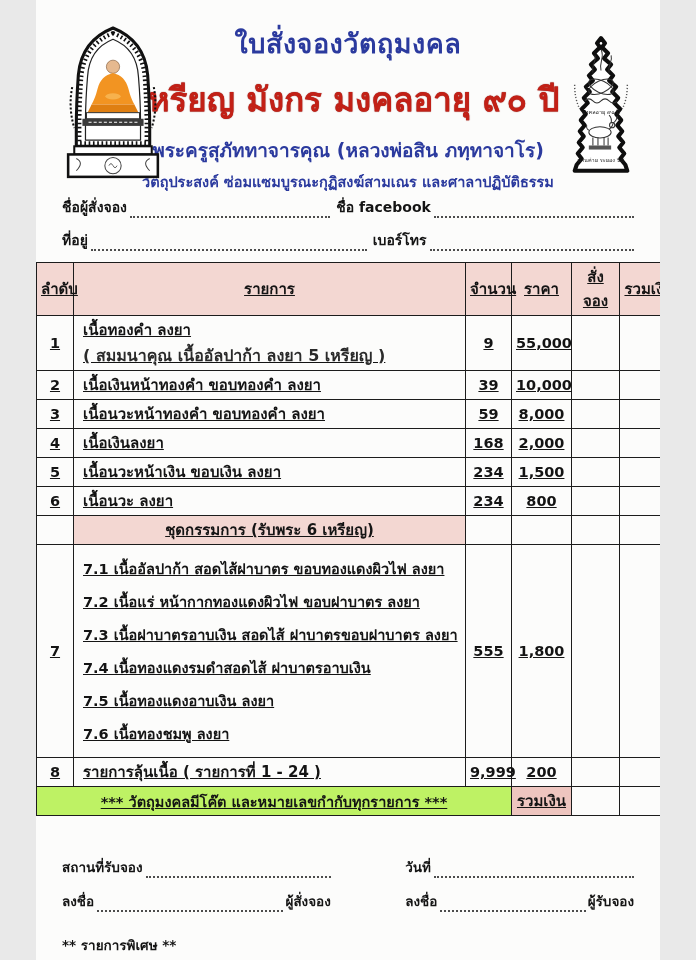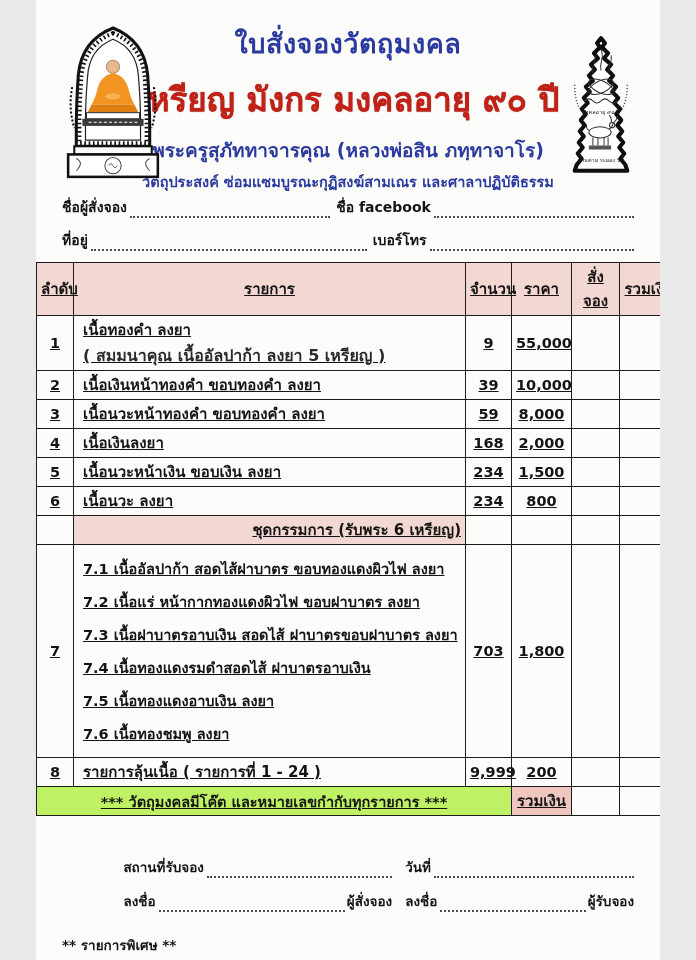--- a/index.html
+++ b/index.html
@@ -26,26 +26,26 @@
   .dots.w55{flex:1.35;}
   
   .order-table{width:642px;margin:6px auto 0;border-collapse:collapse;table-layout:fixed;text-decoration:underline;}
   .order-table td,.order-table th{border:1.6px solid #1c1c1c;padding:2px 4px;vertical-align:middle;}
   .order-table th{background:#f3d7d2;font-size:15px;font-weight:bold;height:30px;}
   .item-cell{font-weight:bold;font-size:15px;padding-left:9px !important;}
   .item-note{font-size:16px;font-weight:bold;color:#2a2a2a;margin-top:1px;}
   .num{text-align:center;font-weight:bold;font-size:14.5px;}
   .row-std{height:26px;}
   .row-first{height:46px;}
-  .committee-cell{background:#f3d7d2;text-align:right;font-weight:bold;font-size:15px;height:24px;}
+  .committee-cell{background:#f3d7d2;text-align:center;font-weight:bold;font-size:15px;height:24px;}
   .sub-item{font-weight:bold;font-size:14.5px;margin:10px 0;}
   .footer-note-cell{background:#bef264;text-align:center;font-weight:bold;font-size:14.5px;height:24px;}
   .total-cell{background:#eec5bf;text-align:center;font-weight:bold;font-size:15px;}
   
-  .sig{padding:0 26px;margin-top:40px;display:flex;justify-content:flex-end;gap:13px;}
+  .sig{padding:0 26px;margin-top:40px;display:flex;justify-content:space-between;gap:13px;}
   .sig-col-l{width:47%;}
   .sig-col-r{width:40%;}
   .sig-line{display:flex;align-items:flex-end;font-weight:bold;font-size:13.5px;margin-bottom:12px;}
   .sig-line .lbl{white-space:nowrap;padding-right:3px;}
   .sig-line .role{white-space:nowrap;padding-left:2px;}
   
   .special{padding:0 26px;margin-top:10px;}
   .special-title{font-weight:bold;font-size:13.5px;margin-bottom:9px;}
   .note-line{font-weight:bold;font-size:13px;margin-bottom:10.5px;}
 </style>
@@ -212,21 +212,21 @@
     <tr>
       <td class="num">7</td>
       <td class="item-cell">
         <div class="sub-item">7.1 เนื้ออัลปาก้า สอดไส้ฝาบาตร ขอบทองแดงผิวไฟ ลงยา</div>
         <div class="sub-item">7.2 เนื้อแร่  หน้ากากทองแดงผิวไฟ ขอบฝาบาตร ลงยา</div>
         <div class="sub-item">7.3 เนื้อฝาบาตรอาบเงิน สอดไส้ ฝาบาตรขอบฝาบาตร ลงยา</div>
         <div class="sub-item">7.4 เนื้อทองแดงรมดำสอดไส้ ฝาบาตรอาบเงิน</div>
         <div class="sub-item">7.5 เนื้อทองแดงอาบเงิน ลงยา</div>
         <div class="sub-item">7.6 เนื้อทองชมพู ลงยา</div>
       </td>
-      <td class="num">703</td>
+      <td class="num">555</td>
       <td class="num">1,800</td>
       <td></td>
       <td></td>
     </tr>
 
     <tr class="row-std">
       <td class="num">8</td>
       <td class="item-cell">รายการลุ้นเนื้อ ( รายการที่ 1 - 24 )</td>
       <td class="num">9,999</td>
       <td class="num">200</td>

